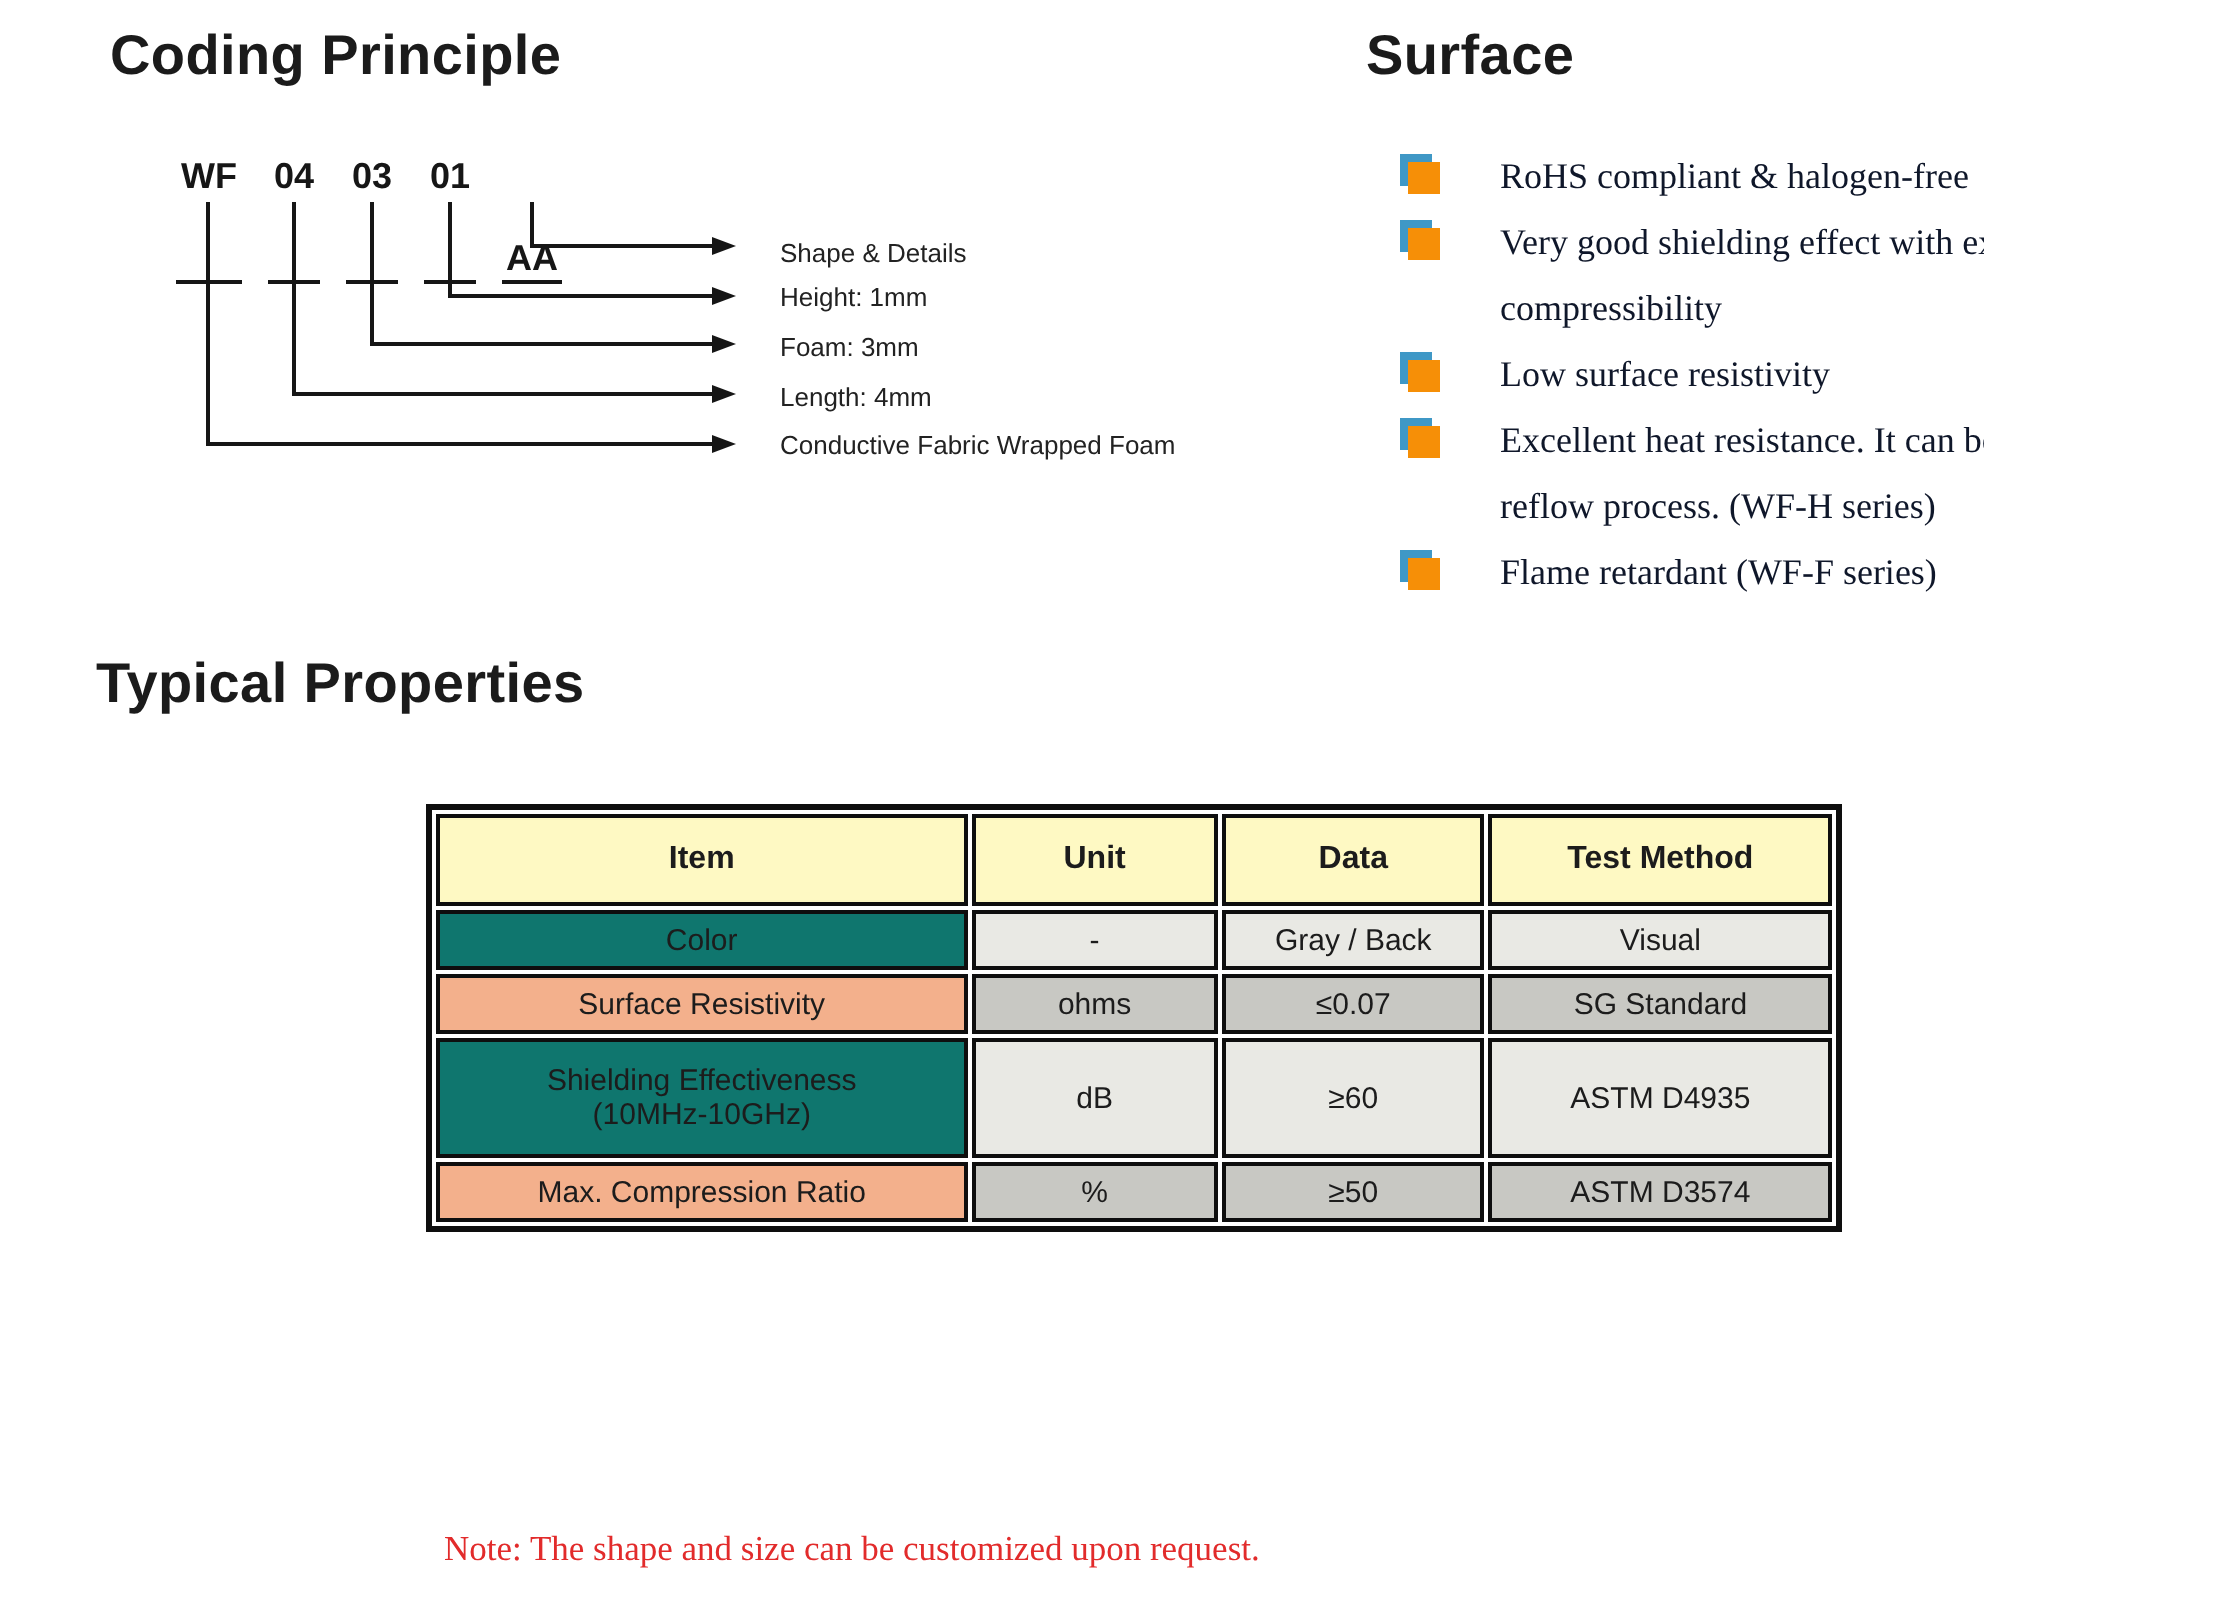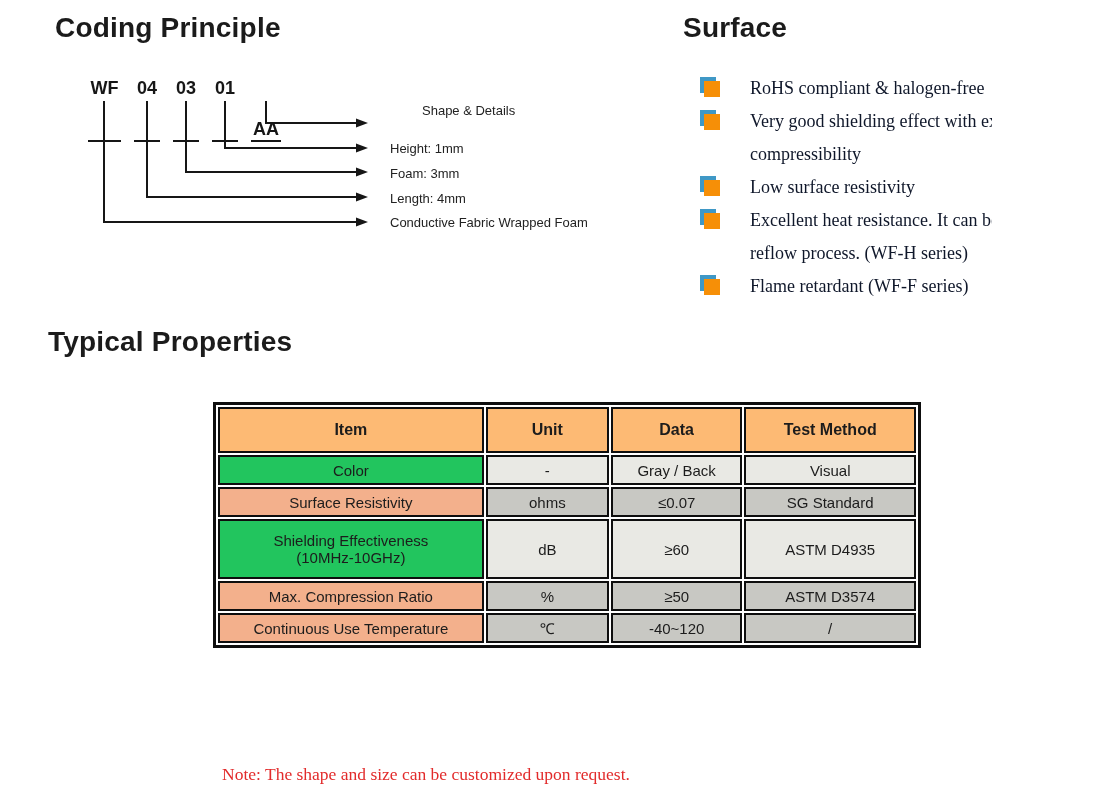--- a/index.html
+++ b/index.html
@@ -99,29 +99,29 @@
   }
   table.props th, table.props td {
     border: 2px solid #0e0e0e;
     text-align: center;
     vertical-align: middle;
     font-family: "Liberation Sans", sans-serif;
     color: #1c1c1c;
     padding: 2px 4px;
   }
   table.props th {
-    background: #fdba74;
+    background: #fef9c3;
     font-size: 16px;
     font-weight: 700;
     height: 46px;
   }
   table.props td { font-size: 15px; }
   tr.light td { background: #E9E9E4; }
   tr.dark  td { background: #C8C8C3; }
-  tr.light td.item-cell { background: #22c55e; }
+  tr.light td.item-cell { background: #0f766e; }
   tr.dark  td.item-cell { background: #F3B08C; }
   td.row-sm { height: 30px; }
   td.row-lg { height: 60px; }
   col.c-item { width: 38.4%; }
   col.c-unit { width: 17.8%; }
   col.c-data { width: 19.0%; }
   col.c-method { width: 24.8%; }
   
   .note {
     position: absolute;
@@ -158,21 +158,21 @@
     </g>
     <g fill="#161616" stroke="none">
       <polygon points="356,217.5 368,222 356,226.5"></polygon>
       <polygon points="356,192.5 368,197 356,201.5"></polygon>
       <polygon points="356,167.5 368,172 356,176.5"></polygon>
       <polygon points="356,143.5 368,148 356,152.5"></polygon>
       <polygon points="356,118.5 368,123 356,127.5"></polygon>
     </g>
   </svg>
 
-  <div class="diag-label" style="top:102px;margin-left:32px;">Shape &amp; Details</div>
+  <div class="diag-label" style="top:118px;">Shape &amp; Details</div>
   <div class="diag-label" style="top:140px;">Height: 1mm</div>
   <div class="diag-label" style="top:165px;">Foam: 3mm</div>
   <div class="diag-label" style="top:190px;">Length: 4mm</div>
   <div class="diag-label" style="top:214px;">Conductive Fabric Wrapped Foam</div>
 
   <div class="h1" style="left:683px; top:12px;">Surface</div>
 
   <ul class="features-list">
     <li class="feature-item">
       <span class="bullet"></span>
@@ -244,28 +244,19 @@
         </tr>
         <tr class="dark">
           <td class="item-cell row-sm">
               <div>Max. Compression Ratio</div>
               <div></div>
             </td>
           <td class="row-sm">%</td>
           <td class="row-sm">≥50</td>
           <td class="row-sm">ASTM D3574</td>
         </tr>
-        <tr class="dark">
-          <td class="item-cell row-sm">
-              <div>Continuous Use Temperature</div>
-              <div></div>
-            </td>
-          <td class="row-sm">℃</td>
-          <td class="row-sm">-40~120</td>
-          <td class="row-sm">/</td>
-        </tr>
       </tbody>
     </table>
   </div>
 
   <div class="note">Note: The shape and size can be customized upon request.</div>
 
 </div>
 
 </body></html>

